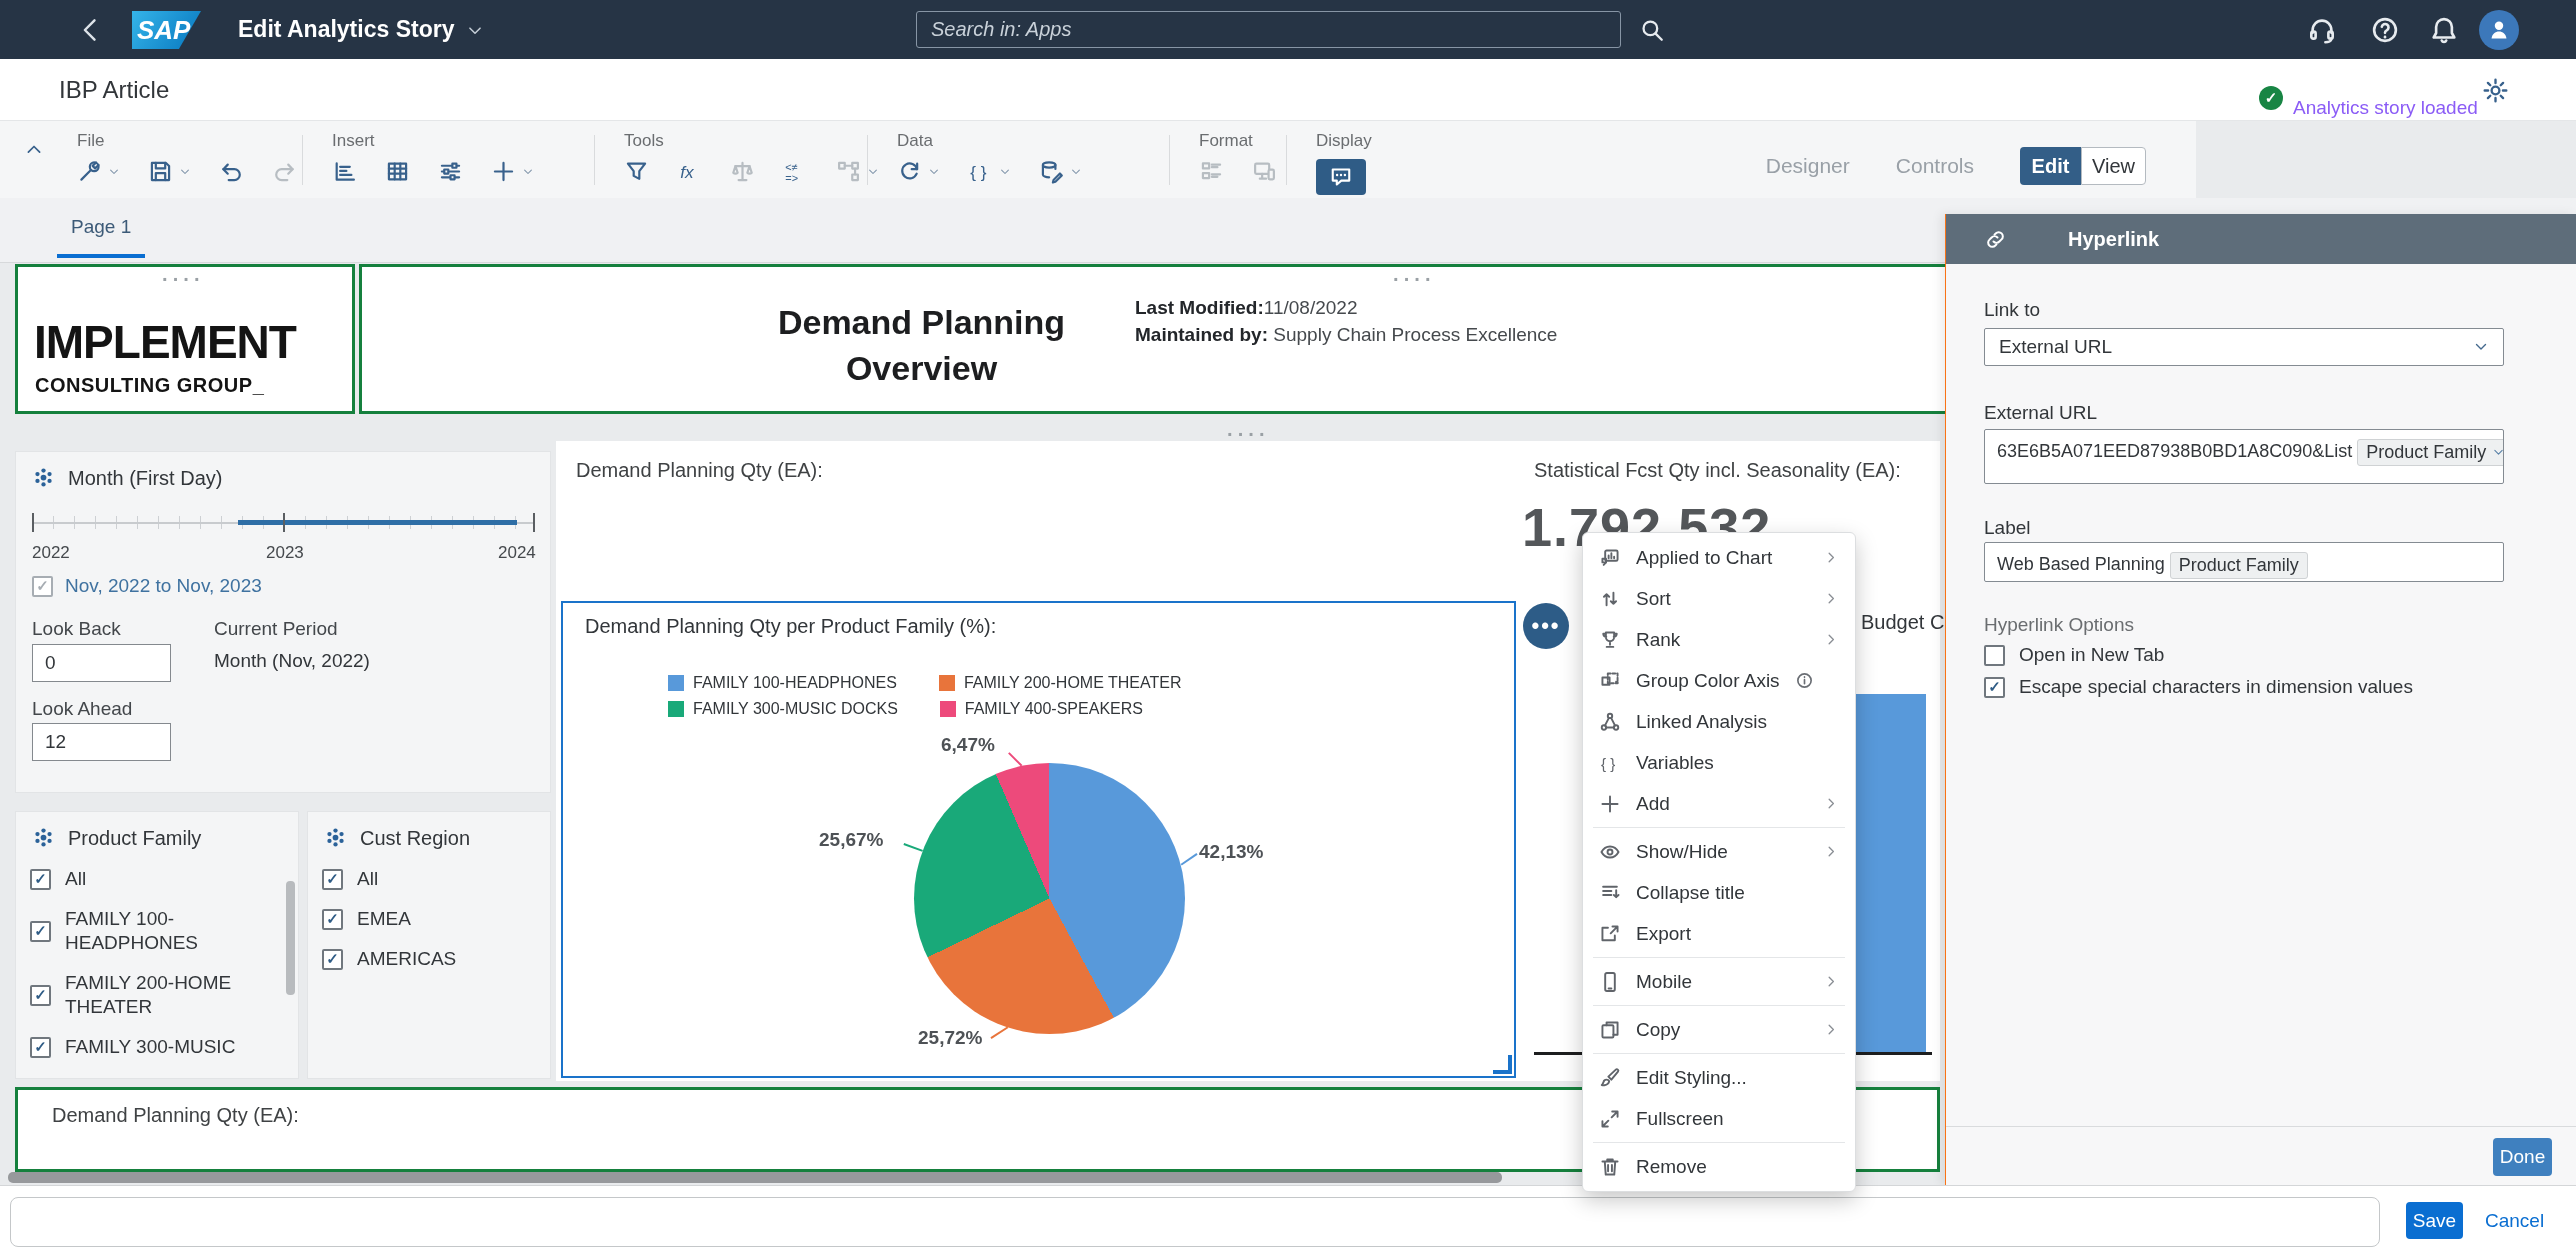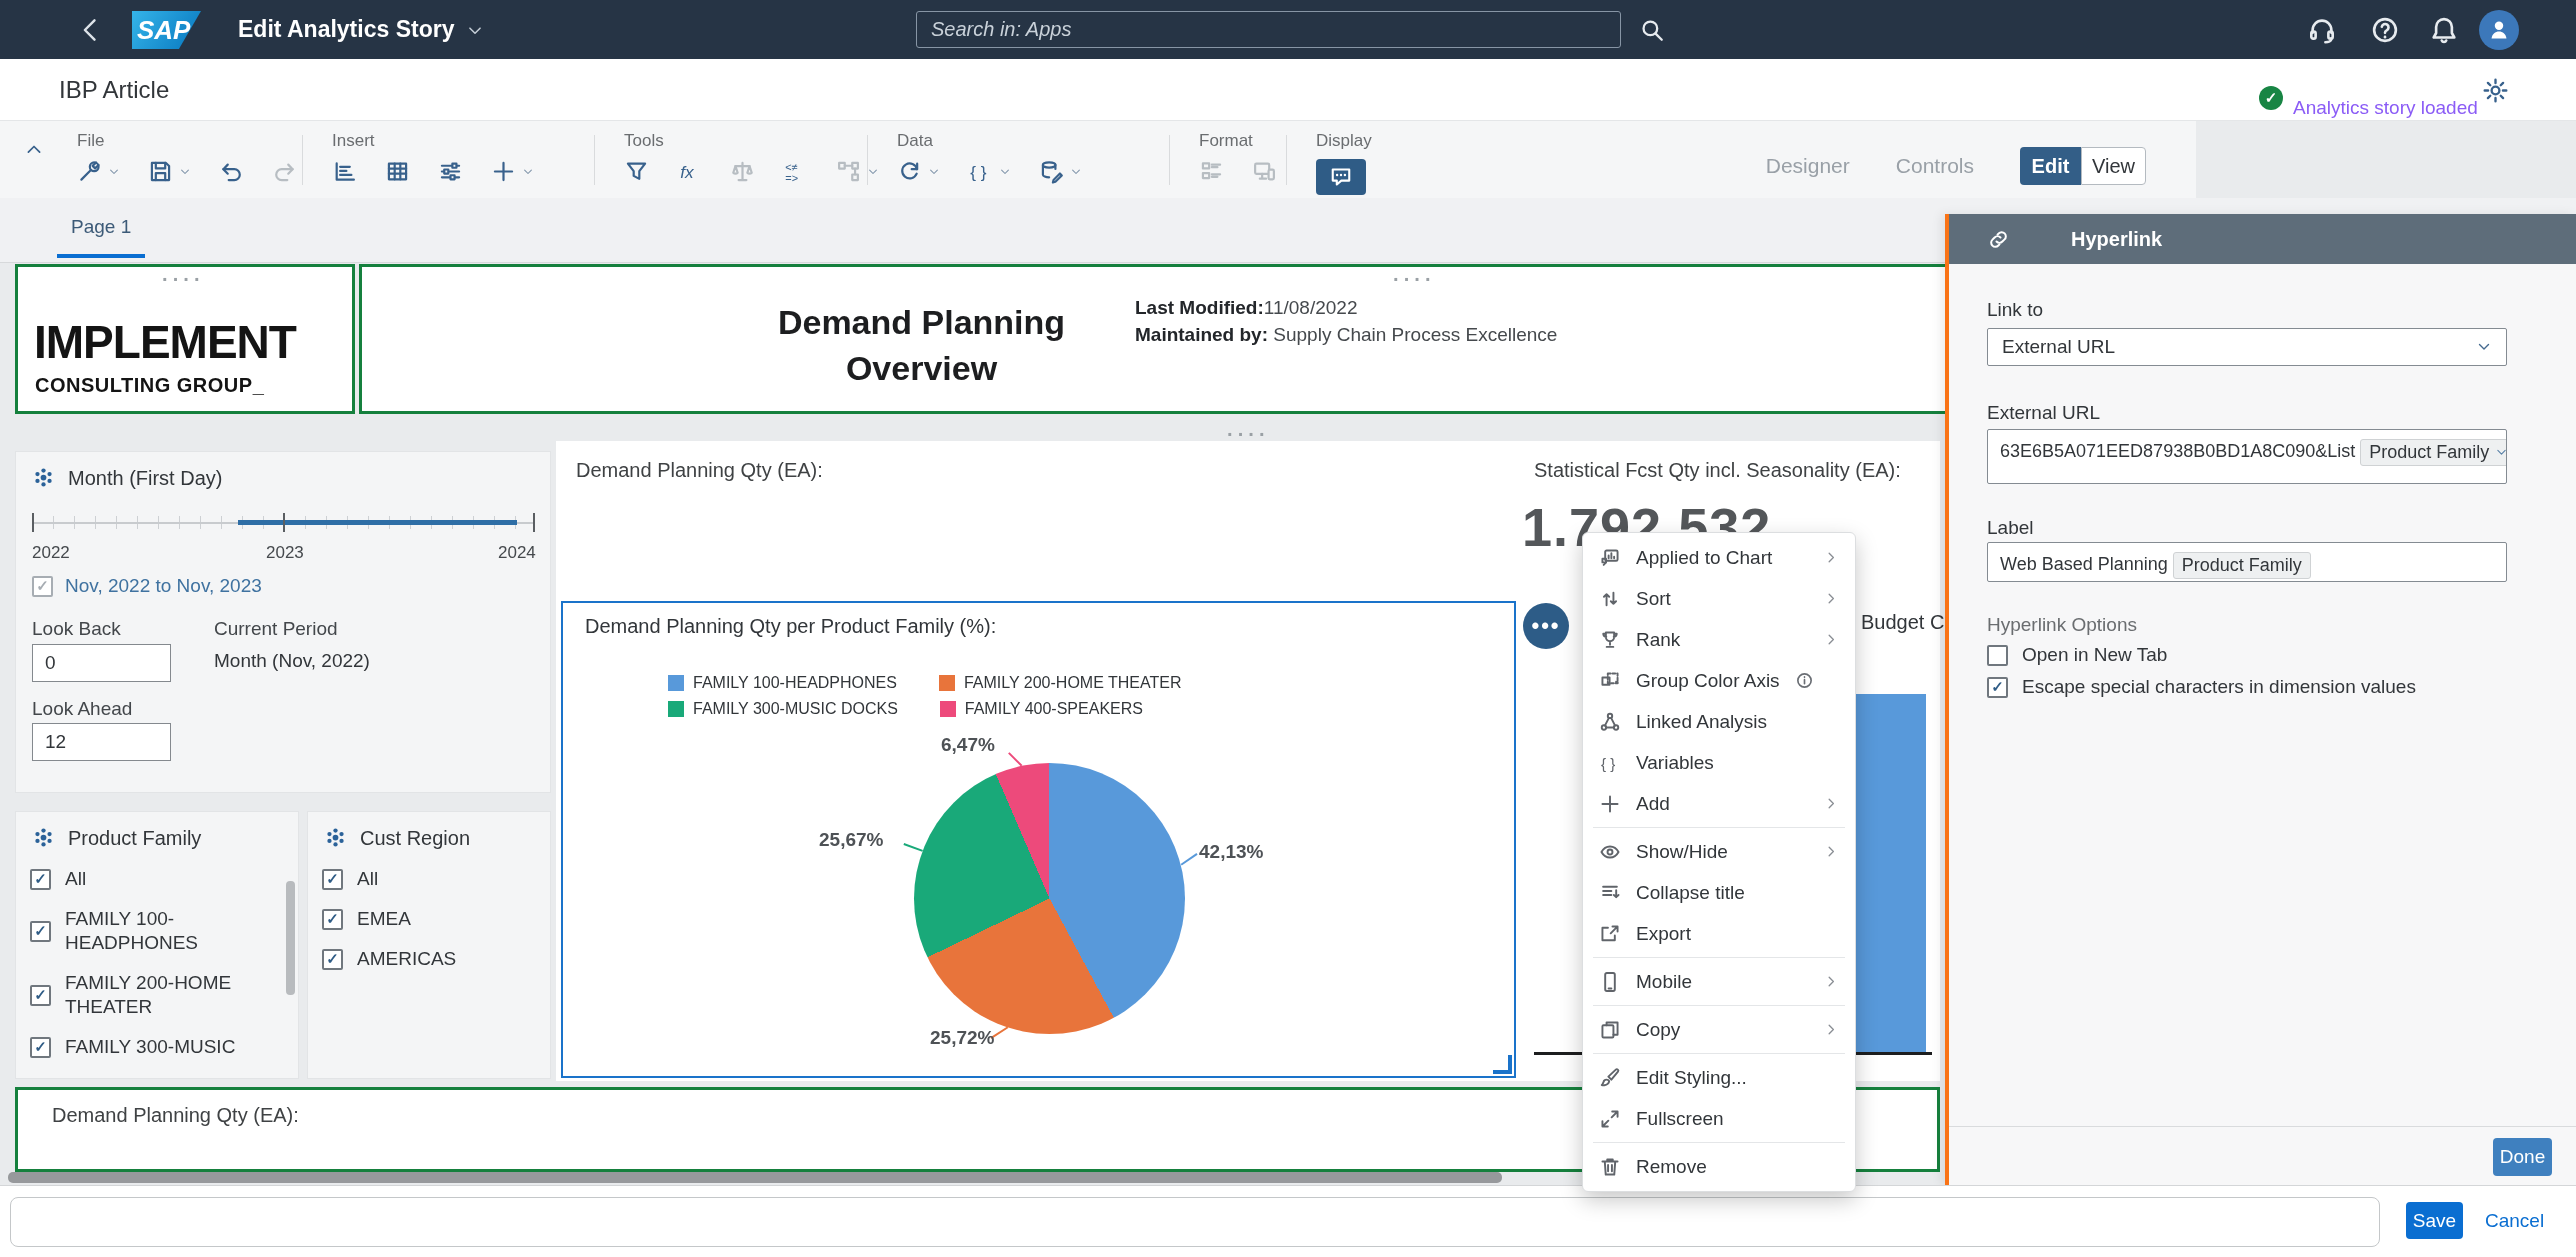--- a/index.html
+++ b/index.html
@@ -99,21 +99,21 @@
   .kpi-label{position:absolute;font-size:20px;color:#3f4244;}
   .kpi-value{position:absolute;font-size:54px;font-weight:bold;color:#54575a;letter-spacing:1px;}
   .pie-widget{position:absolute;left:561px;top:337px;width:955px;height:477px;background:#fff;border:2px solid #1a73ca;box-sizing:border-box;}
   .pie-title{position:absolute;left:22px;top:12px;font-size:20px;color:#32363a;}
   .pie-legend{position:absolute;left:105px;top:71px;width:812px;display:flex;flex-wrap:wrap;row-gap:8px;}
   .lg-item{display:flex;align-items:center;gap:9px;margin-right:42px;}
   .lg-sq{width:16px;height:16px;flex:none;}
   .lg-lab{font-size:16px;color:#32363a;white-space:nowrap;}
   .pie{position:absolute;left:351px;top:160px;width:271px;height:271px;border-radius:50%;}
   .slice-label{position:absolute;font-size:19px;font-weight:bold;color:#4e5256;}
-  .sl0{left:636px;top:238px;} .sl1{left:367px;top:424px;} .sl2{left:256px;top:226px;} .sl3{left:378px;top:131px;}
+  .sl0{left:636px;top:238px;} .sl1{left:355px;top:424px;} .sl2{left:256px;top:226px;} .sl3{left:378px;top:131px;}
   .leads{position:absolute;left:0;top:0;width:955px;height:477px;pointer-events:none;}
   .resize-h{position:absolute;right:2px;bottom:2px;width:15px;height:15px;
             border-right:4px solid #1a73ca;border-bottom:4px solid #1a73ca;}
   .morebtn{position:absolute;left:1523px;top:339px;width:46px;height:46px;border-radius:50%;background:#2d5c87;
            box-shadow:0 0 0 3px rgba(255,255,255,.9);color:#fff;font-size:22px;font-weight:bold;letter-spacing:2px;
            display:flex;align-items:center;justify-content:center;z-index:5;}
   .axisline{position:absolute;background:#1d1e1f;}
   .budget-title{position:absolute;font-size:20px;color:#32363a;white-space:nowrap;}
   .bluebar{position:absolute;background:#5899DA;}
 
@@ -123,21 +123,21 @@
   .menu-item{height:41px;display:flex;align-items:center;gap:15px;padding:0 16px;}
   .mi-icon{width:22px;height:22px;color:#60646a;flex:none;}
   .mi-label{font-size:19px;color:#32363a;white-space:nowrap;}
   .mi-info{width:19px;height:19px;color:#6a6e74;flex:none;}
   .mi-spacer{flex:1;}
   .mi-chev{width:15px;height:15px;color:#8a8e94;flex:none;}
   .menu-divider{height:1px;background:#e4e6e8;margin:3px 10px;}
 
   
   .panel{position:absolute;left:1945px;top:214px;width:631px;height:971px;background:#f7f7f8;
-         border-left:4px solid #f97316;box-shadow:-4px 0 10px rgba(0,0,0,.08);z-index:50;box-sizing:border-box;}
+         border-left:1px solid #f97316;box-shadow:-4px 0 10px rgba(0,0,0,.08);z-index:50;box-sizing:border-box;}
   .panel-hd{position:absolute;left:0;top:0;width:100%;height:50px;background:#5e6d7a;display:flex;align-items:center;box-sizing:border-box;padding-left:38px;}
   .panel-hd [data-icon]{width:23px;height:23px;color:#fff;}
   .panel-hd .ttl{margin-left:61px;font-size:20px;font-weight:bold;color:#fff;}
   .p-lab{position:absolute;left:38px;font-size:19px;color:#32363a;}
   .p-sub{position:absolute;left:38px;font-size:19px;color:#6a6d70;}
   .p-select{position:absolute;left:38px;width:520px;height:38px;background:#fff;border:1px solid #848b92;border-radius:2px;
             display:flex;align-items:center;padding:0 14px;box-sizing:border-box;}
   .p-select .val{font-size:19px;color:#32363a;flex:1;}
   .p-select [data-icon]{width:16px;height:16px;color:#44698e;}
   .p-input{position:absolute;left:38px;width:520px;background:#fff;border:1px solid #848b92;border-radius:2px;

